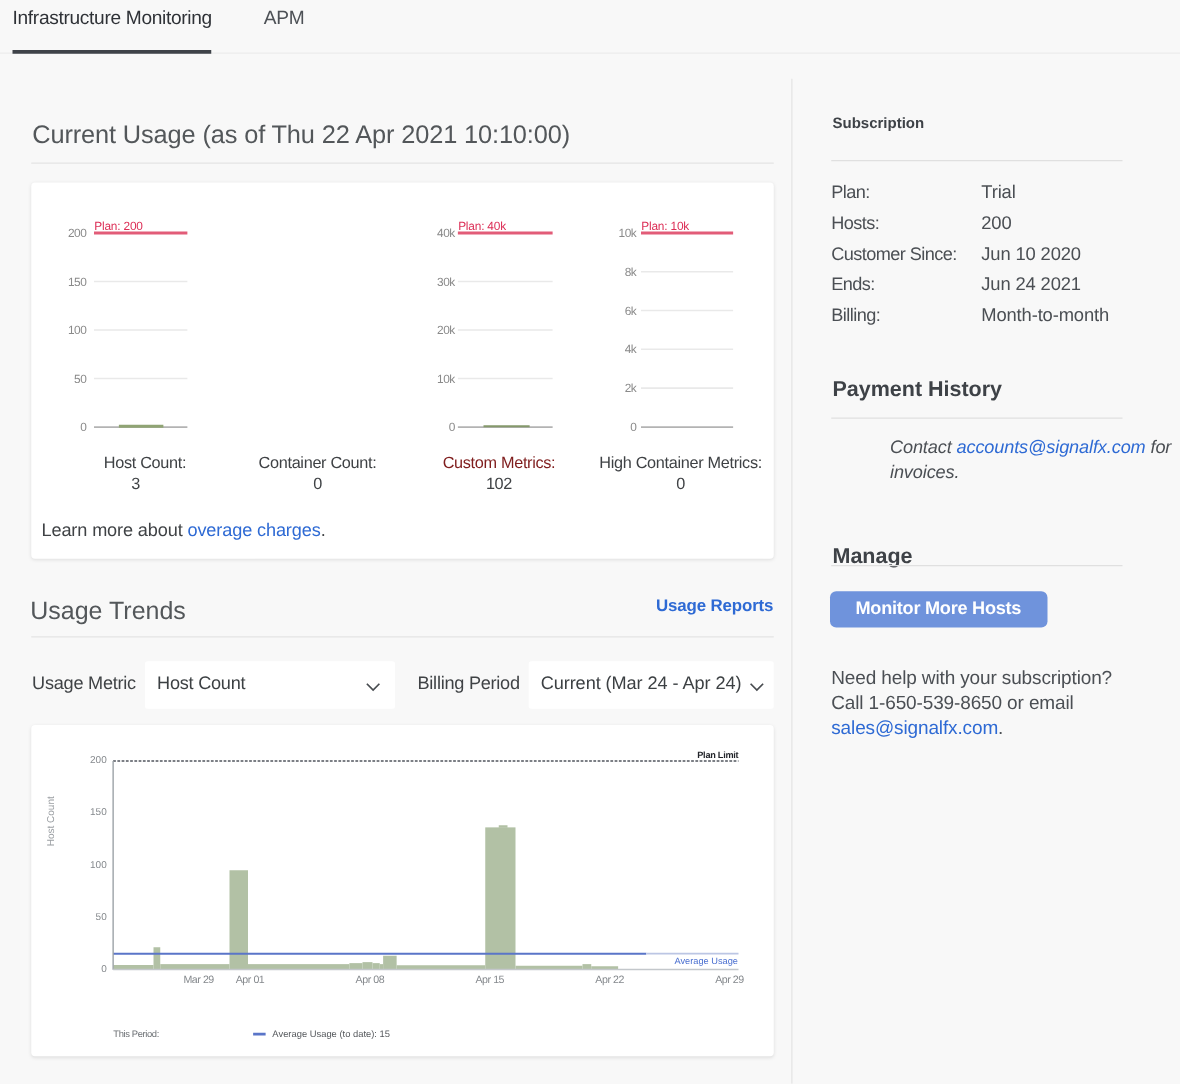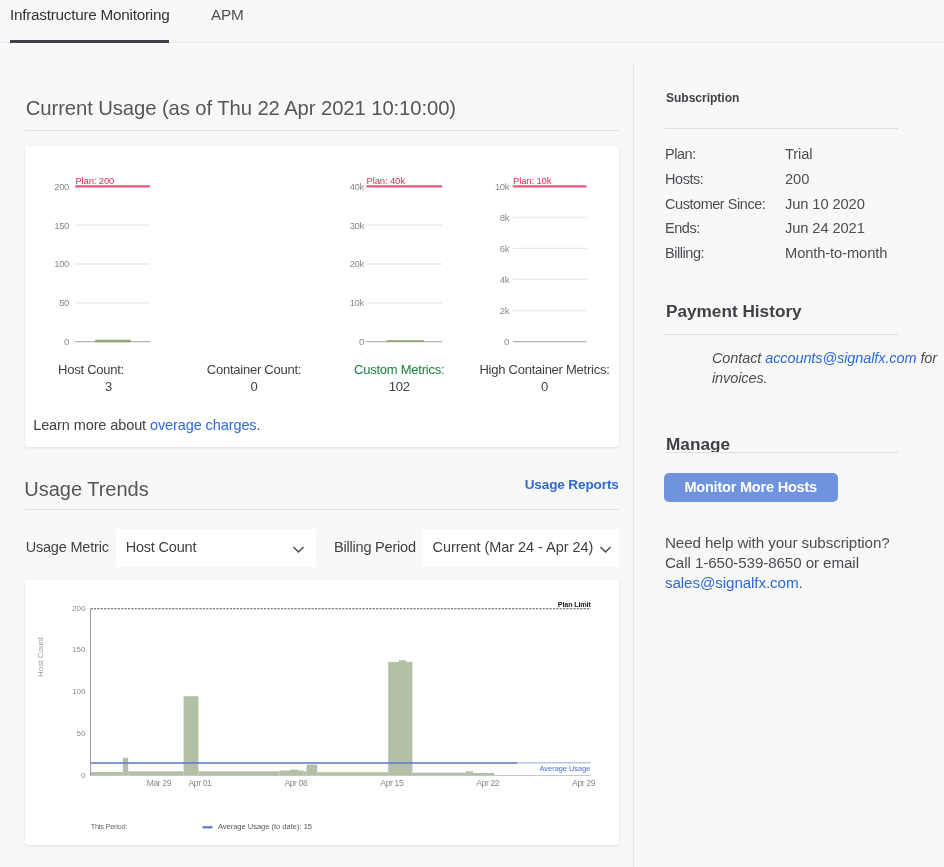--- a/index.html
+++ b/index.html
@@ -69,23 +69,23 @@
     <text x="484" y="43.7">10k</text>
     <text x="484" y="74.7">8k</text>
     <text x="484" y="105.7">6k</text>
     <text x="484" y="136.7">4k</text>
     <text x="484" y="167.8">2k</text>
     <text x="484" y="198.9">0</text>
   </g>
   <text x="488" y="38.2" font-size="9.5" letter-spacing="-0.15" fill="#dc2e56">Plan: 10k</text>
 </svg>
 
-<div class="abs" style="left:1px;top:363px;width:180px;text-align:center;font-size:13px;letter-spacing:-0.25px;color:#3f4245;line-height:13px;">Host Count:</div>
+<div class="abs" style="left:26px;top:363px;width:180px;text-align:center;font-size:13px;letter-spacing:-0.25px;color:#3f4245;line-height:13px;">Host Count:</div>
 <div class="abs" style="left:164px;top:363px;width:180px;text-align:center;font-size:13px;letter-spacing:-0.25px;color:#3f4245;line-height:13px;">Container Count:</div>
-<div class="abs" style="left:309.2px;top:363px;width:180px;text-align:center;font-size:13px;letter-spacing:-0.25px;color:#15803d;line-height:13px;">Custom Metrics:</div>
+<div class="abs" style="left:309.2px;top:363px;width:180px;text-align:center;font-size:13px;letter-spacing:-0.25px;color:#7f1d1d;line-height:13px;">Custom Metrics:</div>
 <div class="abs" style="left:454.5px;top:363px;width:180px;text-align:center;font-size:13px;letter-spacing:-0.25px;color:#3f4245;line-height:13px;">High Container Metrics:</div>
 <div class="abs" style="left:18.5px;top:379.7px;width:180px;text-align:center;font-size:13px;letter-spacing:-0.25px;color:#3f4245;line-height:13px;">3</div>
 <div class="abs" style="left:164px;top:379.7px;width:180px;text-align:center;font-size:13px;letter-spacing:-0.25px;color:#3f4245;line-height:13px;">0</div>
 <div class="abs" style="left:309.2px;top:379.7px;width:180px;text-align:center;font-size:13px;letter-spacing:-0.25px;color:#3f4245;line-height:13px;">102</div>
 <div class="abs" style="left:454.5px;top:379.7px;width:180px;text-align:center;font-size:13px;letter-spacing:-0.25px;color:#3f4245;line-height:13px;">0</div>
 
 <div class="abs" style="left:33.2px;top:418.1px;font-size:14.5px;letter-spacing:-0.1px;color:#3f4245;line-height:14.5px;">Learn more about <a style="color:#2e6ad4;">overage charges</a>.</div>
 
 <div class="abs" style="left:24.2px;top:478.6px;font-size:20px;color:#53575a;line-height:20px;">Usage Trends</div>
 <div class="abs" style="left:25px;top:478px;width:593.7px;text-align:right;font-size:13.5px;letter-spacing:-0.1px;font-weight:bold;color:#2e6ad4;line-height:13.5px;">Usage Reports</div>

